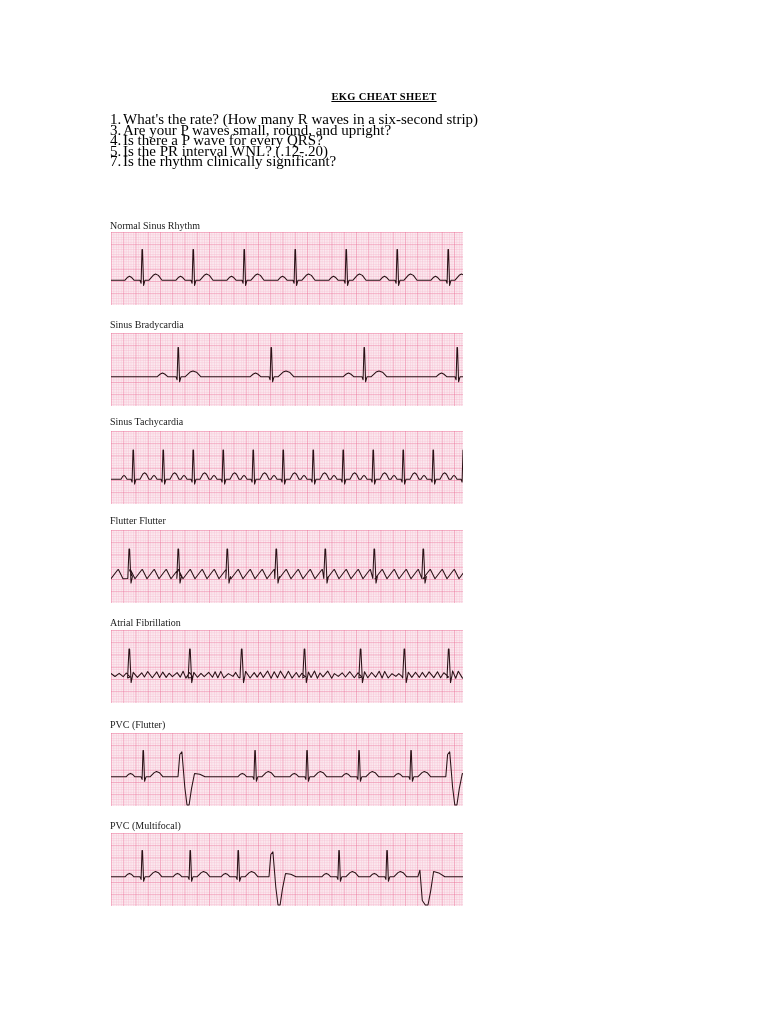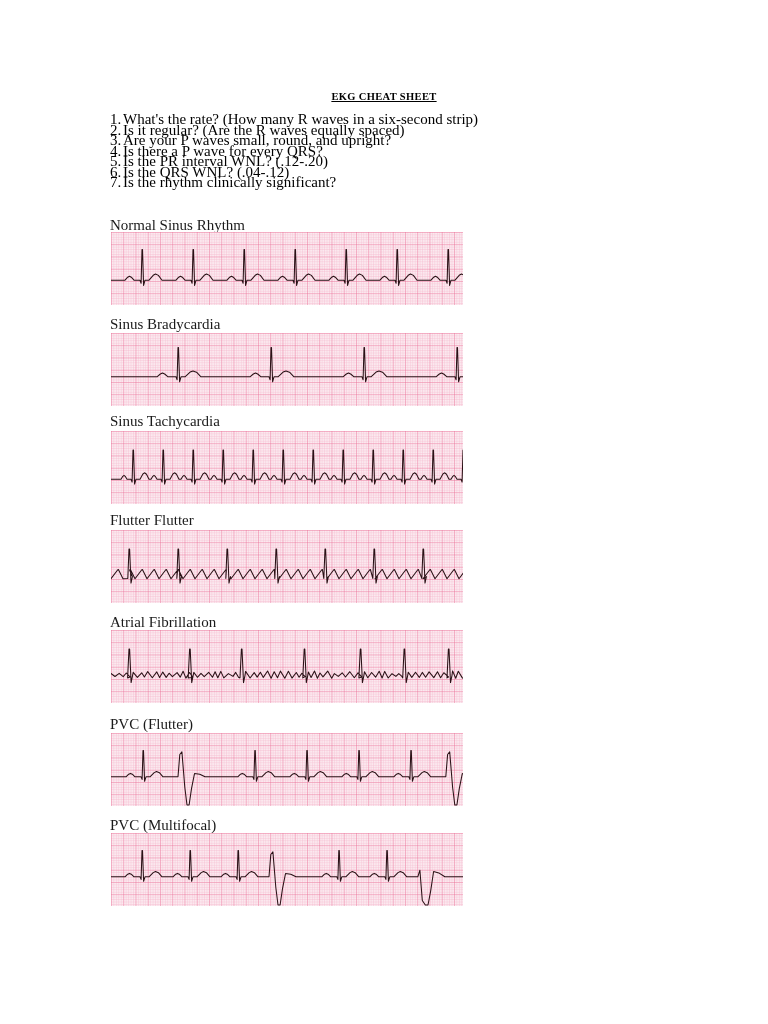--- a/index.html
+++ b/index.html
@@ -62,21 +62,21 @@
   
   .strip-section {
     position: absolute;
     left: 0;
     width: 768px;
   }
   .strip-label {
     position: absolute;
     left: 110px;
     top: 0;
-    font-size: 15px;
+    font-size: 10px;
     line-height: 13px;
     white-space: nowrap;
     font-family: "Liberation Serif", "DejaVu Serif", serif;
     color: #1a1a1a;
   }
   .strip-frame {
     position: absolute;
     left: 111px;
     overflow: hidden;
     background: #fbeaf0;
@@ -87,25 +87,23 @@
 </style>
 </head>
 <body>
 
 <div class="page">
 
   <div class="doc-title">EKG CHEAT SHEET</div>
 
   <ol class="question-list">
   <li><span class="q-num">1.</span><span>What's the rate?  (How many R waves in a six-second strip)</span></li>
-      <li><span class="q-num">2.</span><span>Is it regular?  (Are the R waves equally spaced)</span></li>
       <li><span class="q-num">3.</span><span>Are your P waves small, round, and upright?</span></li>
       <li><span class="q-num">4.</span><span>Is there a P wave for every QRS?</span></li>
       <li><span class="q-num">5.</span><span>Is the PR interval WNL? (.12-.20)</span></li>
-      <li><span class="q-num">6.</span><span>Is the QRS WNL?  (.04-.12)</span></li>
       <li><span class="q-num">7.</span><span>Is the rhythm clinically significant?</span></li>
     </ol>
 
   <div id="strip-container">
       <div class="strip-section" style="top: 0px;">
         <div class="strip-label" style="top: 219px;">Normal Sinus Rhythm</div>
         <div class="strip-frame" style="top: 232px; left: 111px; width: 352px; height: 73px;">
           <svg width="352" height="73" viewBox="0 0 352 73">
             <defs>
               <pattern id="g0min" width="2.45" height="2.45" patternUnits="userSpaceOnUse">

